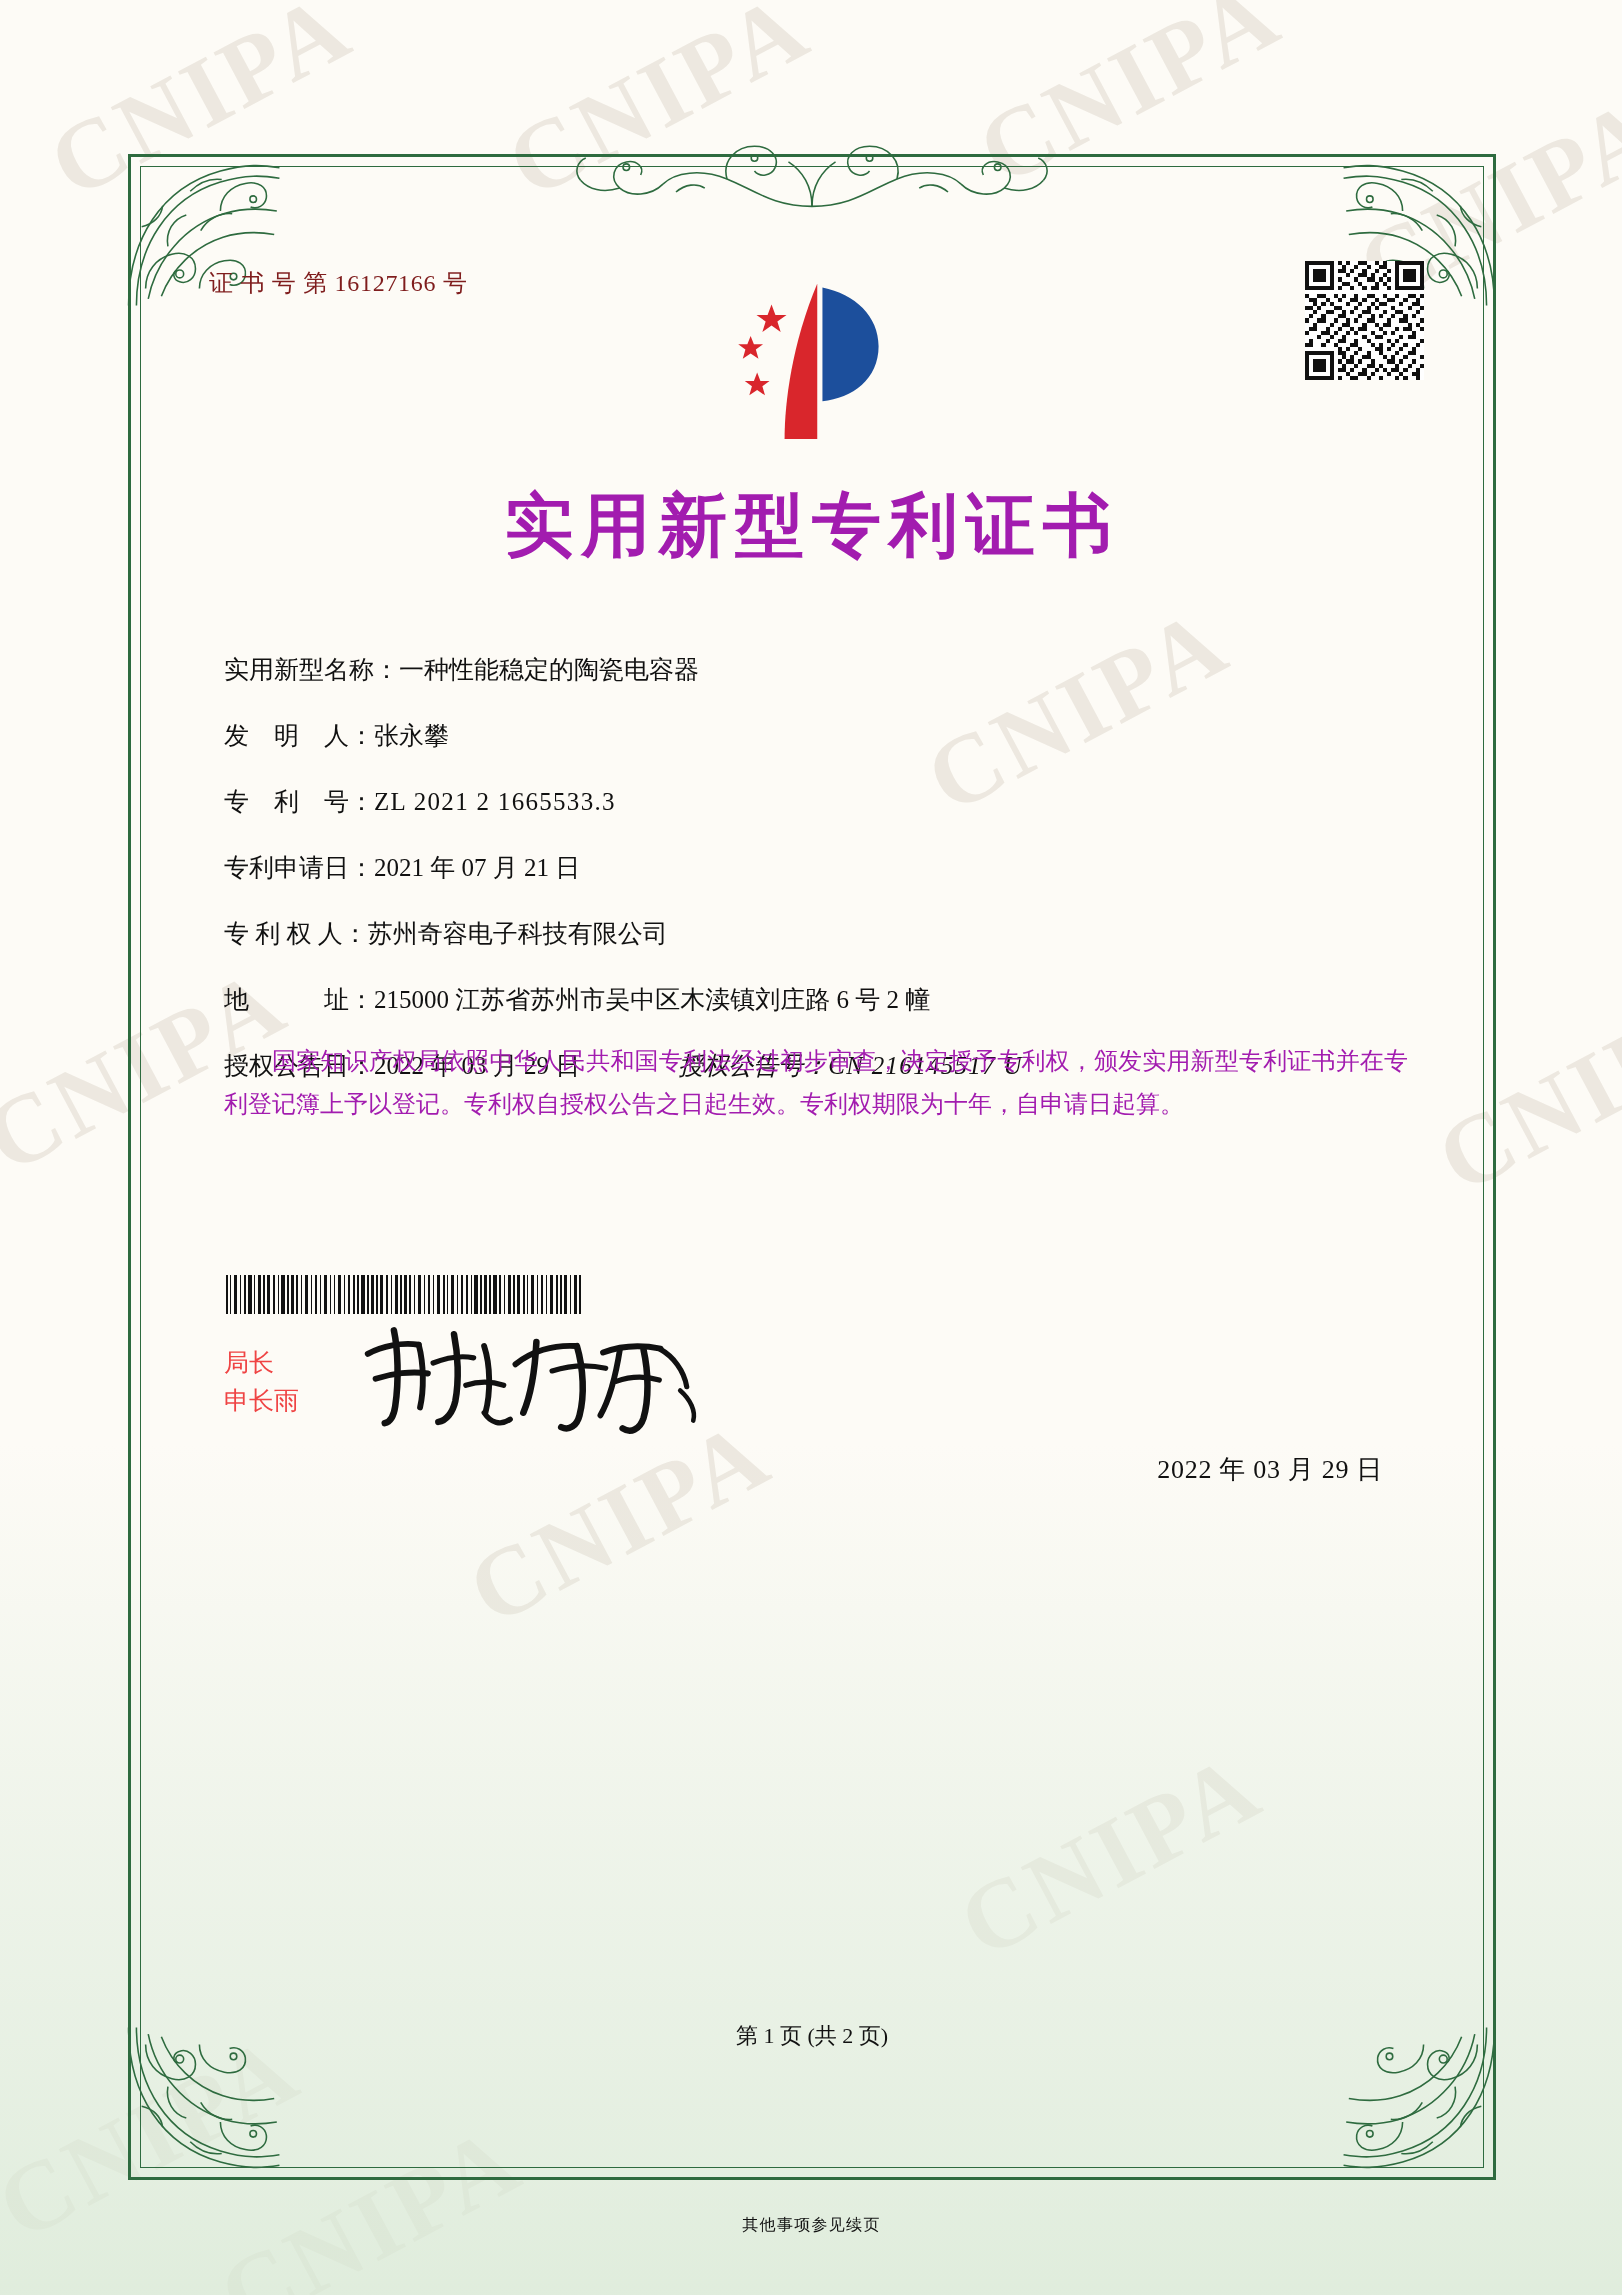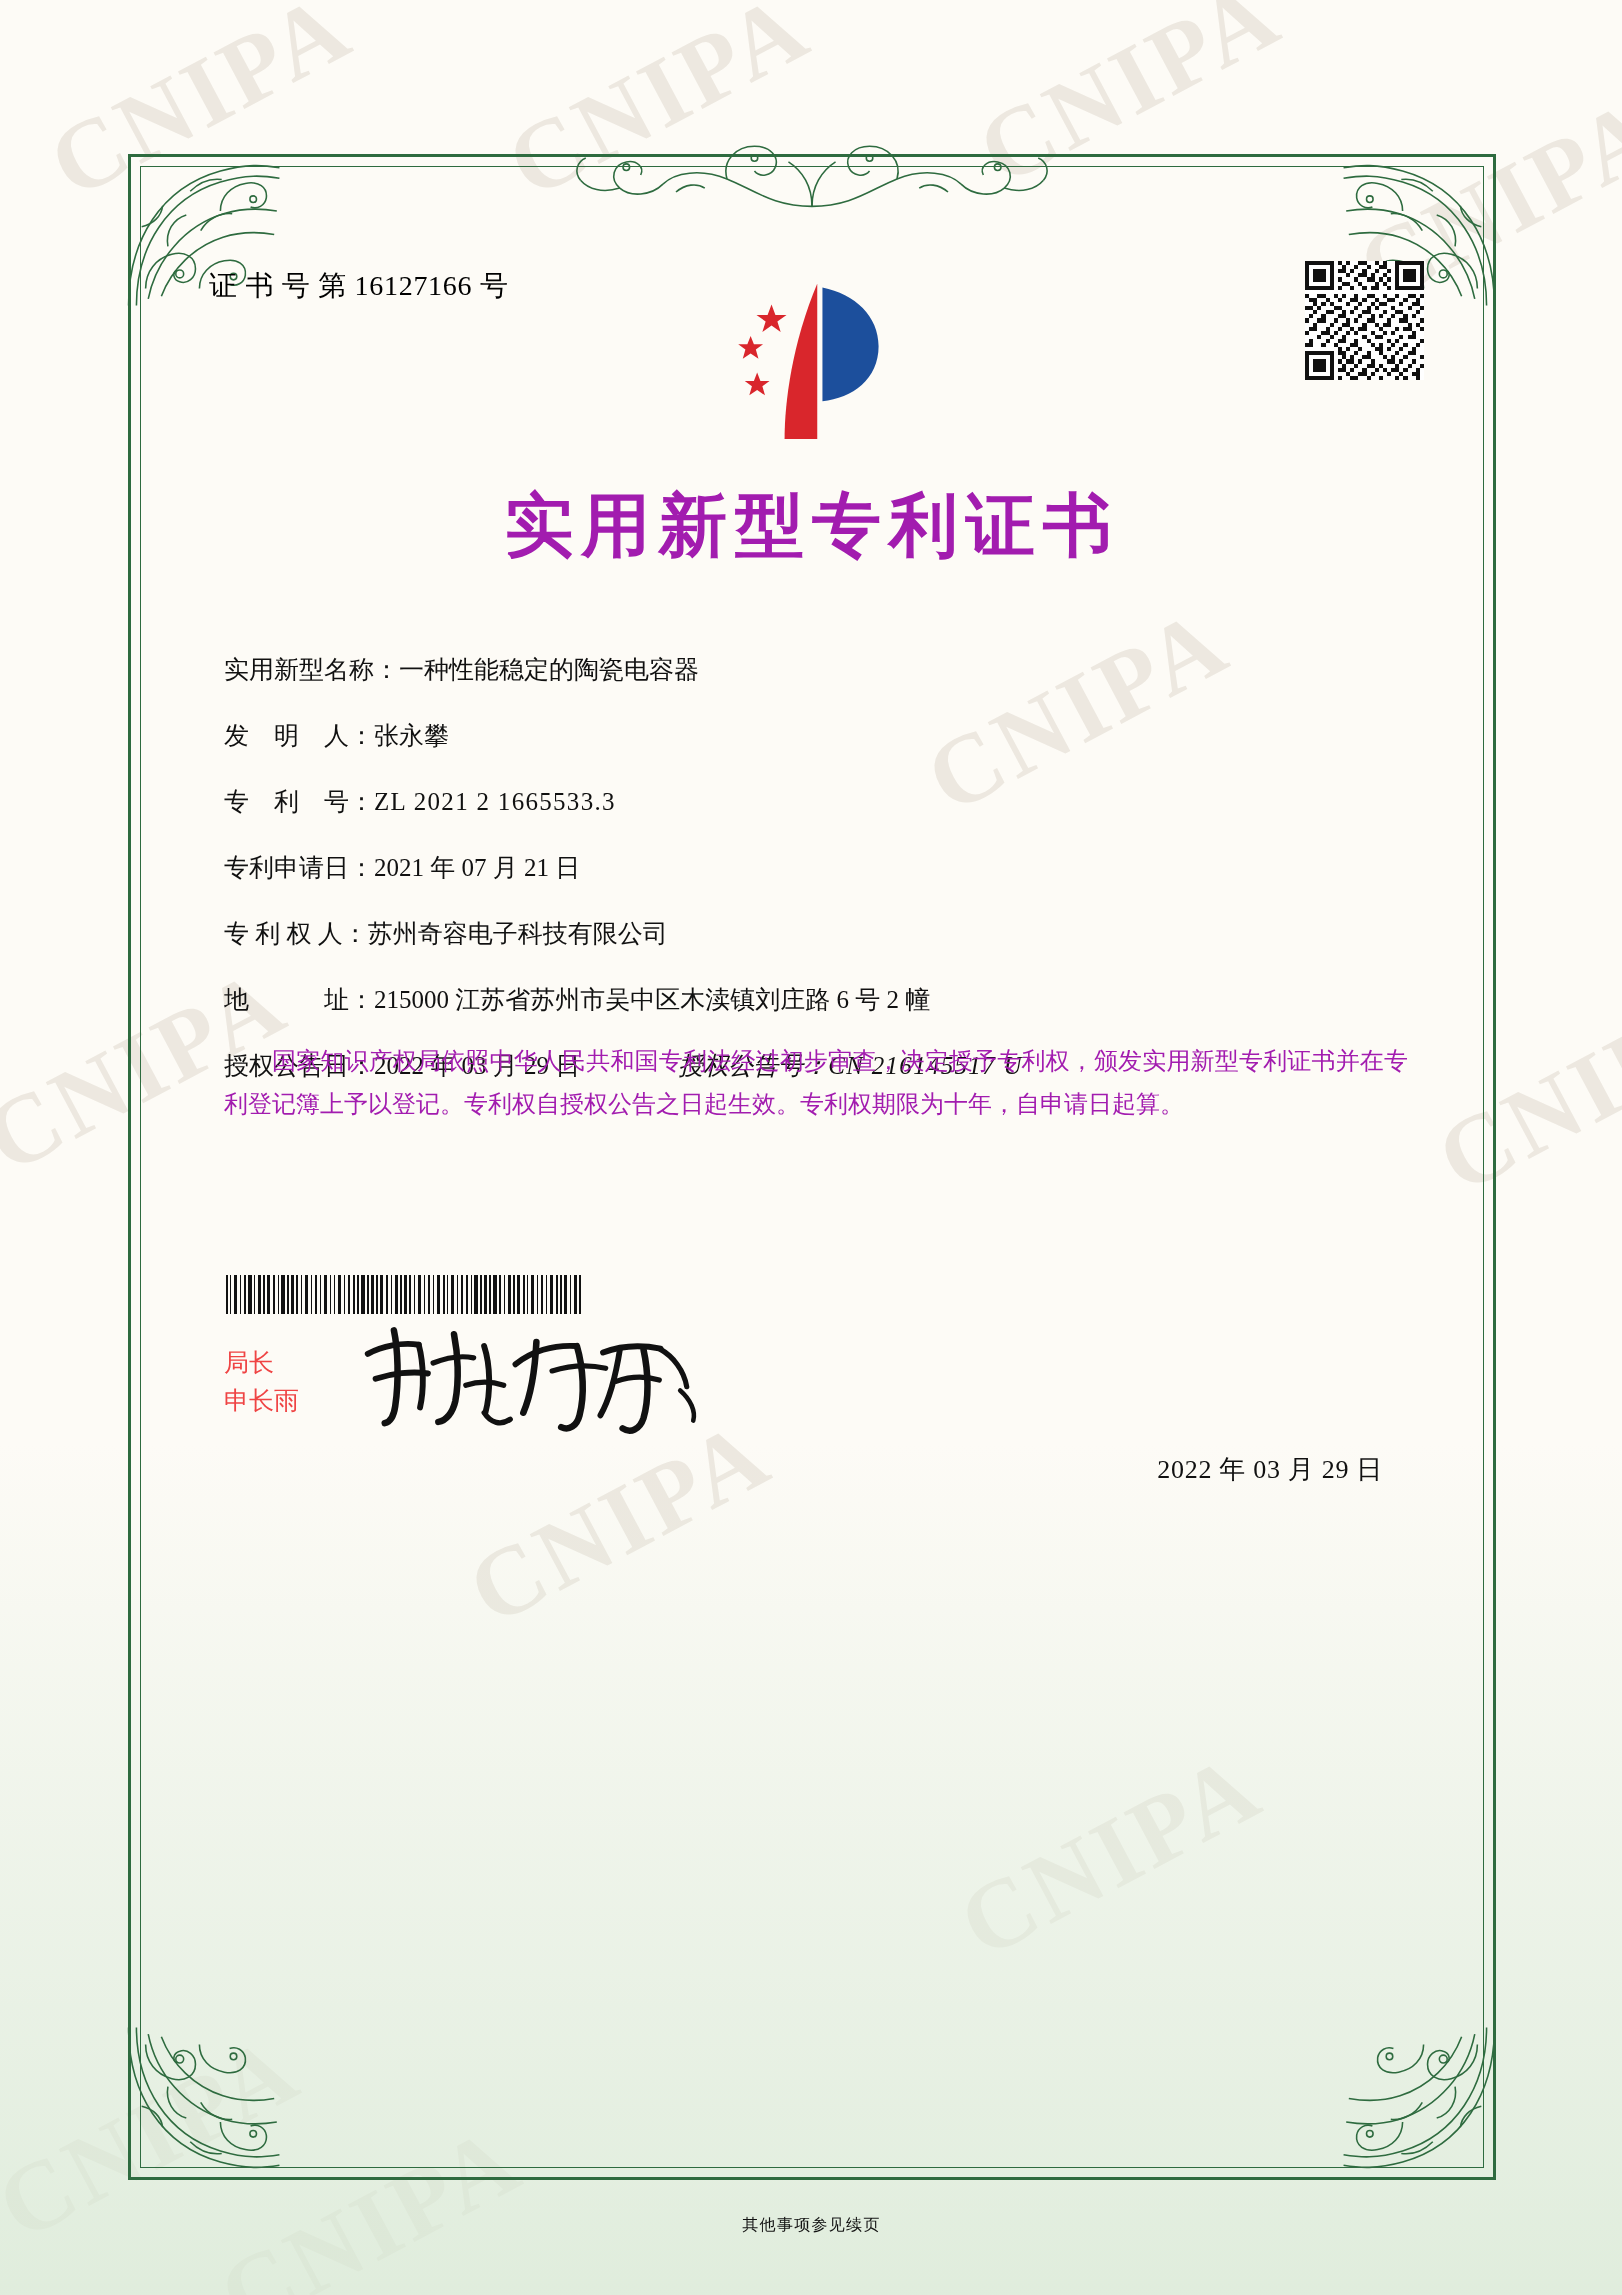--- a/index.html
+++ b/index.html
@@ -91,22 +91,22 @@
     left: 140px;
     top: 166px;
     width: 1344px;
     height: 2002px;
   }
 
   .cert-number {
     position: absolute;
     left: 69px;
     top: 101px;
-    font-size: 28px;
-    color: #000000;
+    font-size: 24px;
+    color: #7f1d1d;
     letter-spacing: 0.7px;
   }
 
   .qr {
     position: absolute;
     right: 60px;
     top: 95px;
     width: 119px;
     height: 119px;
     background: #ffffff;
@@ -738,18 +738,19 @@
           <path d="M440 64 C448 100 448 140 440 168 C434 186 420 192 408 184" stroke-width="10"></path>
           <path d="M398 112 C420 104 444 104 464 110" stroke-width="8"></path>
           <path d="M464 62 C486 74 502 96 506 120" stroke-width="8"></path>
           <path d="M496 126 C512 140 520 158 516 172" stroke-width="7"></path>
         </g>
       </svg>
     </div>
 
     <div class="date-bottom">2022 年 03 月 29 日</div>
 
+    <div class="page-no">第 1 页 (共 2 页)</div>
   </div>
 
   <div class="footer-note">其他事项参见续页</div>
 
 </div>
 
 
 </body></html>

